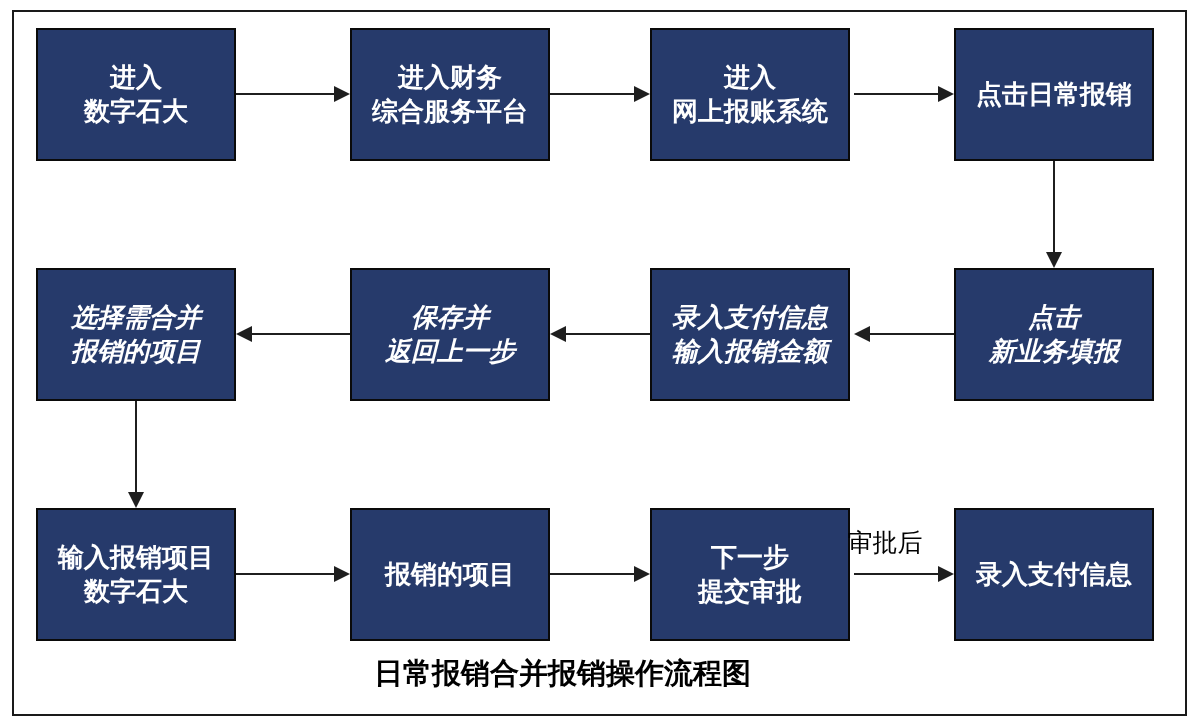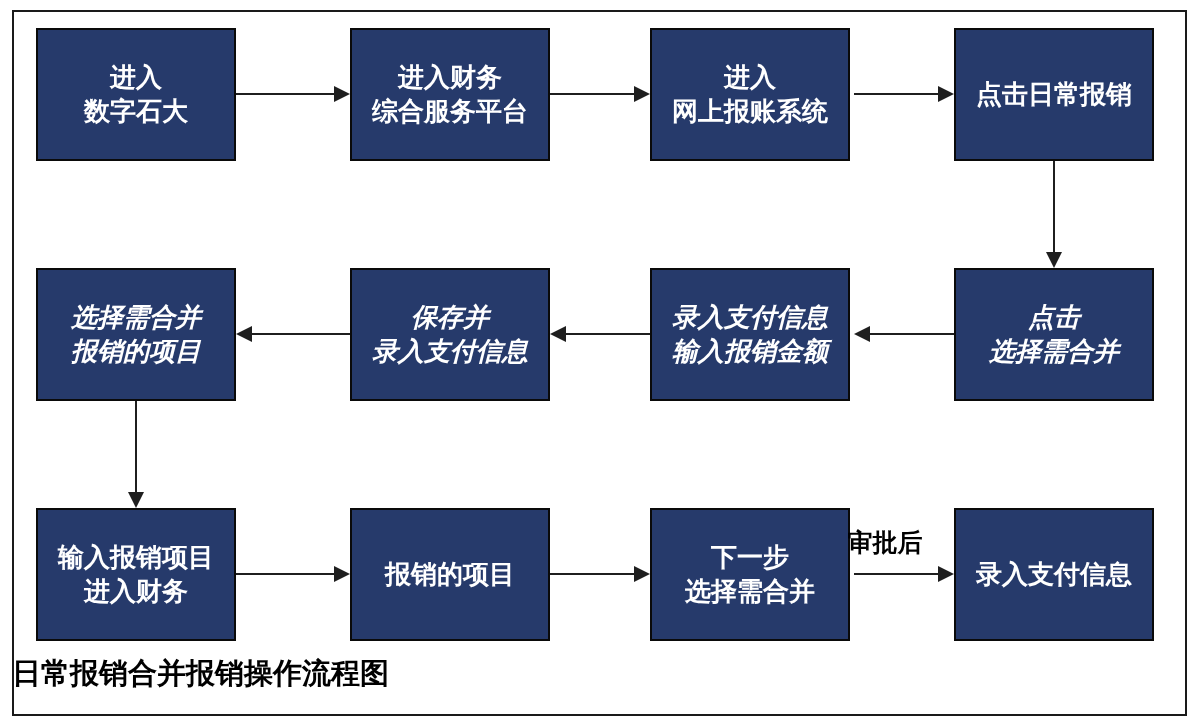--- a/index.html
+++ b/index.html
@@ -34,58 +34,58 @@
     border-top:8px solid transparent;border-bottom:8px solid transparent;
     border-left:16px solid var(--arrow);}
   .head-left{position:absolute;width:0;height:0;
     border-top:8px solid transparent;border-bottom:8px solid transparent;
     border-right:16px solid var(--arrow);}
   .head-down{position:absolute;width:0;height:0;
     border-left:8px solid transparent;border-right:8px solid transparent;
     border-top:16px solid var(--arrow);}
   .edge-label{
     position:absolute;left:818px;top:526px;width:134px;text-align:center;
-    color:var(--title-color);font-weight:bold;font-size:25px;
+    color:var(--title-color);font-weight:normal;font-size:25px;
   }
   .title{
     position:absolute;left:12px;top:654px;width:1171px;box-sizing:border-box;
-    padding-right:70px;
+    padding-right:70px;text-align:center;
     color:var(--title-color);font-weight:bold;font-size:29px;
   }
   
   .r0{top:28px;}  .r1{top:268px;font-style:italic;} .r2{top:508px;}
   .c0{left:36px;} .c1{left:350px;} .c2{left:650px;} .c3{left:954px;text-align:center;}
 </style>
 </head>
 <body>
 
 <div class="frame"></div>
 
 <div class="node r0 c0">进入
 数字石大</div>
 <div class="node r0 c1">进入财务
 综合服务平台</div>
 <div class="node r0 c2">进入
 网上报账系统</div>
 <div class="node r0 c3">点击日常报销</div>
 
 <div class="node r1 c3">点击
-选择需合并</div>
+新业务填报</div>
 <div class="node r1 c2">录入支付信息
 输入报销金额</div>
 <div class="node r1 c1">保存并
-录入支付信息</div>
+返回上一步</div>
 <div class="node r1 c0">选择需合并
 报销的项目</div>
 
 <div class="node r2 c0">输入报销项目
-进入财务</div>
+数字石大</div>
 <div class="node r2 c1">报销的项目</div>
 <div class="node r2 c2">下一步
-选择需合并</div>
+提交审批</div>
 <div class="node r2 c3">录入支付信息</div>
 
 <div class="hline" style="left:236px;top:93px;width:100px;"></div>
 <div class="head-right" style="left:334px;top:86px;"></div>
 <div class="hline" style="left:550px;top:93px;width:86px;"></div>
 <div class="head-right" style="left:634px;top:86px;"></div>
 <div class="hline" style="left:854px;top:93px;width:86px;"></div>
 <div class="head-right" style="left:938px;top:86px;"></div>
 
 <div class="vline" style="left:1053px;top:161px;height:93px;"></div>

